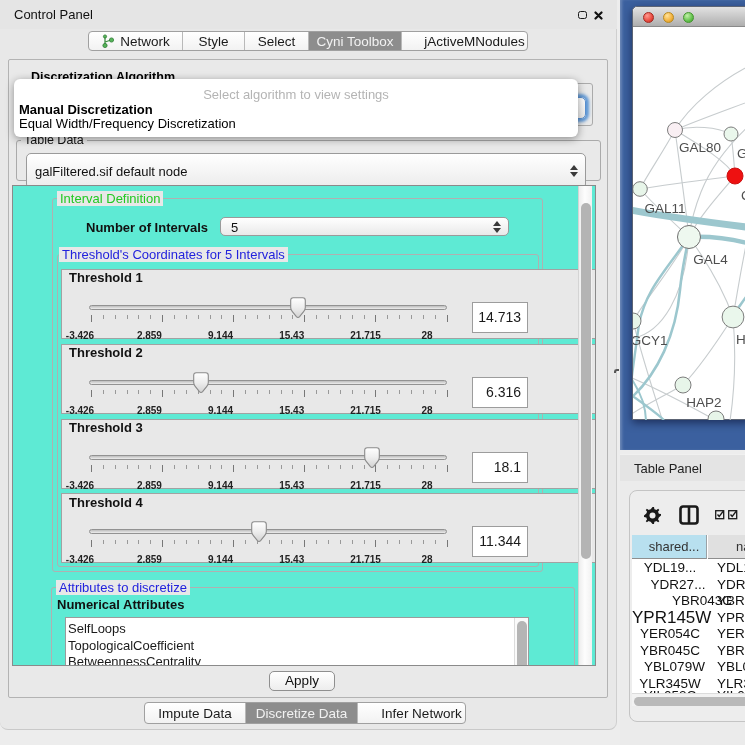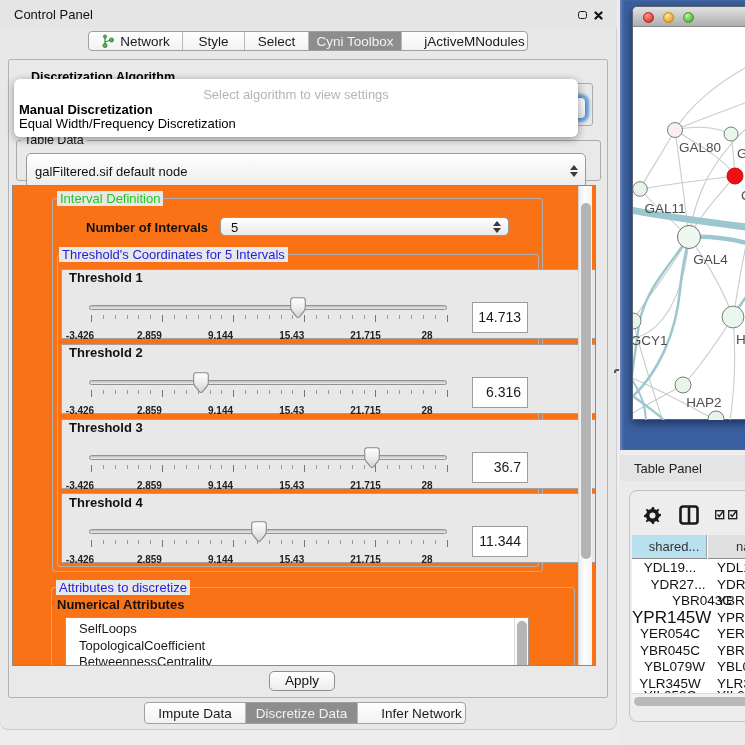--- a/index.html
+++ b/index.html
@@ -16,33 +16,33 @@
 .seg.sel { background:#8d8d8d; color:#f2f2f2; }
 
 #outerpanel { left:8px; top:59px; width:600px; height:639px; border:1px solid #b3b3b3; border-radius:2px; background:#e9e9e9; }
 .groupline { position:absolute; border:1px solid #aaaaaa; border-radius:3px; }
 .grouptitle { position:absolute; background:#e9e9e9; padding:0 3px; font-size:13px; white-space:nowrap; }
 .combo { position:absolute; background:linear-gradient(#ffffff,#ebebeb); border:1px solid #9a9a9a; border-radius:5px; font-size:13px; color:#111; }
 .combo .ctext { position:absolute; left:8px; top:50%; transform:translateY(-50%); }
 .arrows { position:absolute; right:7px; top:50%; transform:translateY(-50%); width:8px; height:12px; }
 .arrows .up { position:absolute; top:0; left:0; width:0; height:0; border-left:4px solid transparent; border-right:4px solid transparent; border-bottom:5px solid #3a3a3a; }
 .arrows .dn { position:absolute; bottom:0; left:0; width:0; height:0; border-left:4px solid transparent; border-right:4px solid transparent; border-top:5px solid #3a3a3a; }
-#scrollpane { left:12px; top:185px; width:584px; height:481px; border:1px solid #8a8a8a; background:#f97316; overflow:hidden; }
+#scrollpane { left:12px; top:185px; width:584px; height:481px; border:1px solid #8a8a8a; background:#5eead4; overflow:hidden; }
 .tbox { position:absolute; left:48px; width:565px; height:70px; border:1px solid #a2a2a2; background:#e8e8e8; }
 .tlabel { position:absolute; left:7px; top:0.5px; font-size:13px; font-weight:bold; color:#111; }
 .track { position:absolute; left:27px; width:358px; top:35px; height:5px; border:1px solid #929292; border-radius:3px; background:linear-gradient(#bdbdbd,#ededed); }
 .ticks { position:absolute; left:28.8px; width:357px; top:45.5px; height:7px;
   background:
    repeating-linear-gradient(90deg, #777 0 1px, transparent 1px 71.12px),
    repeating-linear-gradient(90deg, #999 0 1px, transparent 1px 11.85px) ;
   background-size: 357px 7px, 357px 4px; background-repeat:no-repeat; }
 .slab { position:absolute; top:60px; font-size:10px; font-weight:bold; color:#222; width:50px; }
 .vbox { position:absolute; left:410px; top:32px; width:56px; height:31px; background:#fff; border:1px solid #9c9c9c; font-size:14px; color:#1a1a1a; text-align:right; line-height:29px; padding-right:6px; }
 .handle { position:absolute; top:27px; width:18px; height:22px; }
-.item { font-size:13px; color:#1a1a1a; height:16.5px; line-height:16.5px; padding-left:13px; }
+.item { font-size:13px; color:#1a1a1a; height:16.5px; line-height:16.5px; padding-left:2px; }
 #applybtn { left:269px; top:671px; width:66px; height:20px; border:1px solid #8f8f8f; border-radius:5px; background:linear-gradient(#ffffff,#ededed); font-size:13.5px; font-weight:normal; color:#111; text-align:center; line-height:18px; }
 
 #bluebg { left:620px; top:0; width:125px; height:450px; background:#3b609f; box-shadow:inset 3px 0 3px -1px rgba(255,255,255,0.25); }
 #netwin { left:632px; top:6px; width:118px; height:414px; border:1px solid #5c6474; border-radius:5px 0 0 0; box-shadow:0 3px 8px rgba(0,0,30,0.5); background:#fff; }
 #nettitle { left:0; top:0; width:100%; height:20px; background:linear-gradient(#e2e2e2,#aeaeae); border-bottom:1px solid #8a8a8a; border-radius:5px 0 0 0; }
 .tl { position:absolute; top:4.5px; width:11px; height:11px; border-radius:50%; }
 #tpanel-title { left:620px; top:454px; width:125px; height:27px; line-height:27px; background:#e4e4e4; border-top:1px solid #f0f0f0; font-size:13px; color:#222; padding-left:14px; }
 #tcontainer { left:629px; top:490px; width:121px; height:232px; background:#ededed; border:1px solid #c4c4c4; border-radius:8px 0 0 8px; }
 </style></head><body>
 
@@ -149,21 +149,21 @@
 <svg class="handle" style="left:301px" width="18" height="22" viewBox="0 0 18 22">
         <defs>
           <linearGradient id="hg" x1="0" y1="0" x2="0" y2="1">
             <stop offset="0" stop-color="#ffffff"></stop>
             <stop offset="0.5" stop-color="#ededed"></stop>
             <stop offset="1" stop-color="#d2d2d2"></stop>
           </linearGradient>
         </defs>
         <path d="M4.3,0.8 L13.7,0.8 Q16.3,0.8 16.3,3.4 L16.3,10.6 Q16.3,12.8 14.8,14.4 L10.6,19.7 Q9,21.4 7.4,19.7 L3.2,14.4 Q1.7,12.8 1.7,10.6 L1.7,3.4 Q1.7,0.8 4.3,0.8 Z" fill="url(#hg)" stroke="#8a8a8a" stroke-width="1.1"></path>
       </svg>
-<div class="vbox">36.7</div>
+<div class="vbox">18.1</div>
 </div>
 <div class="tbox" style="top:307.4px">
 <div class="tlabel">Threshold 4</div>
 <div class="track"></div>
 <div class="ticks"></div>
 <div class="slab" style="left:3.8px">-3.426</div>
 <div class="slab" style="left:74.9px">2.859</div>
 <div class="slab" style="left:146.0px">9.144</div>
 <div class="slab" style="left:217.2px">15.43</div>
 <div class="slab" style="left:288.3px">21.715</div>

